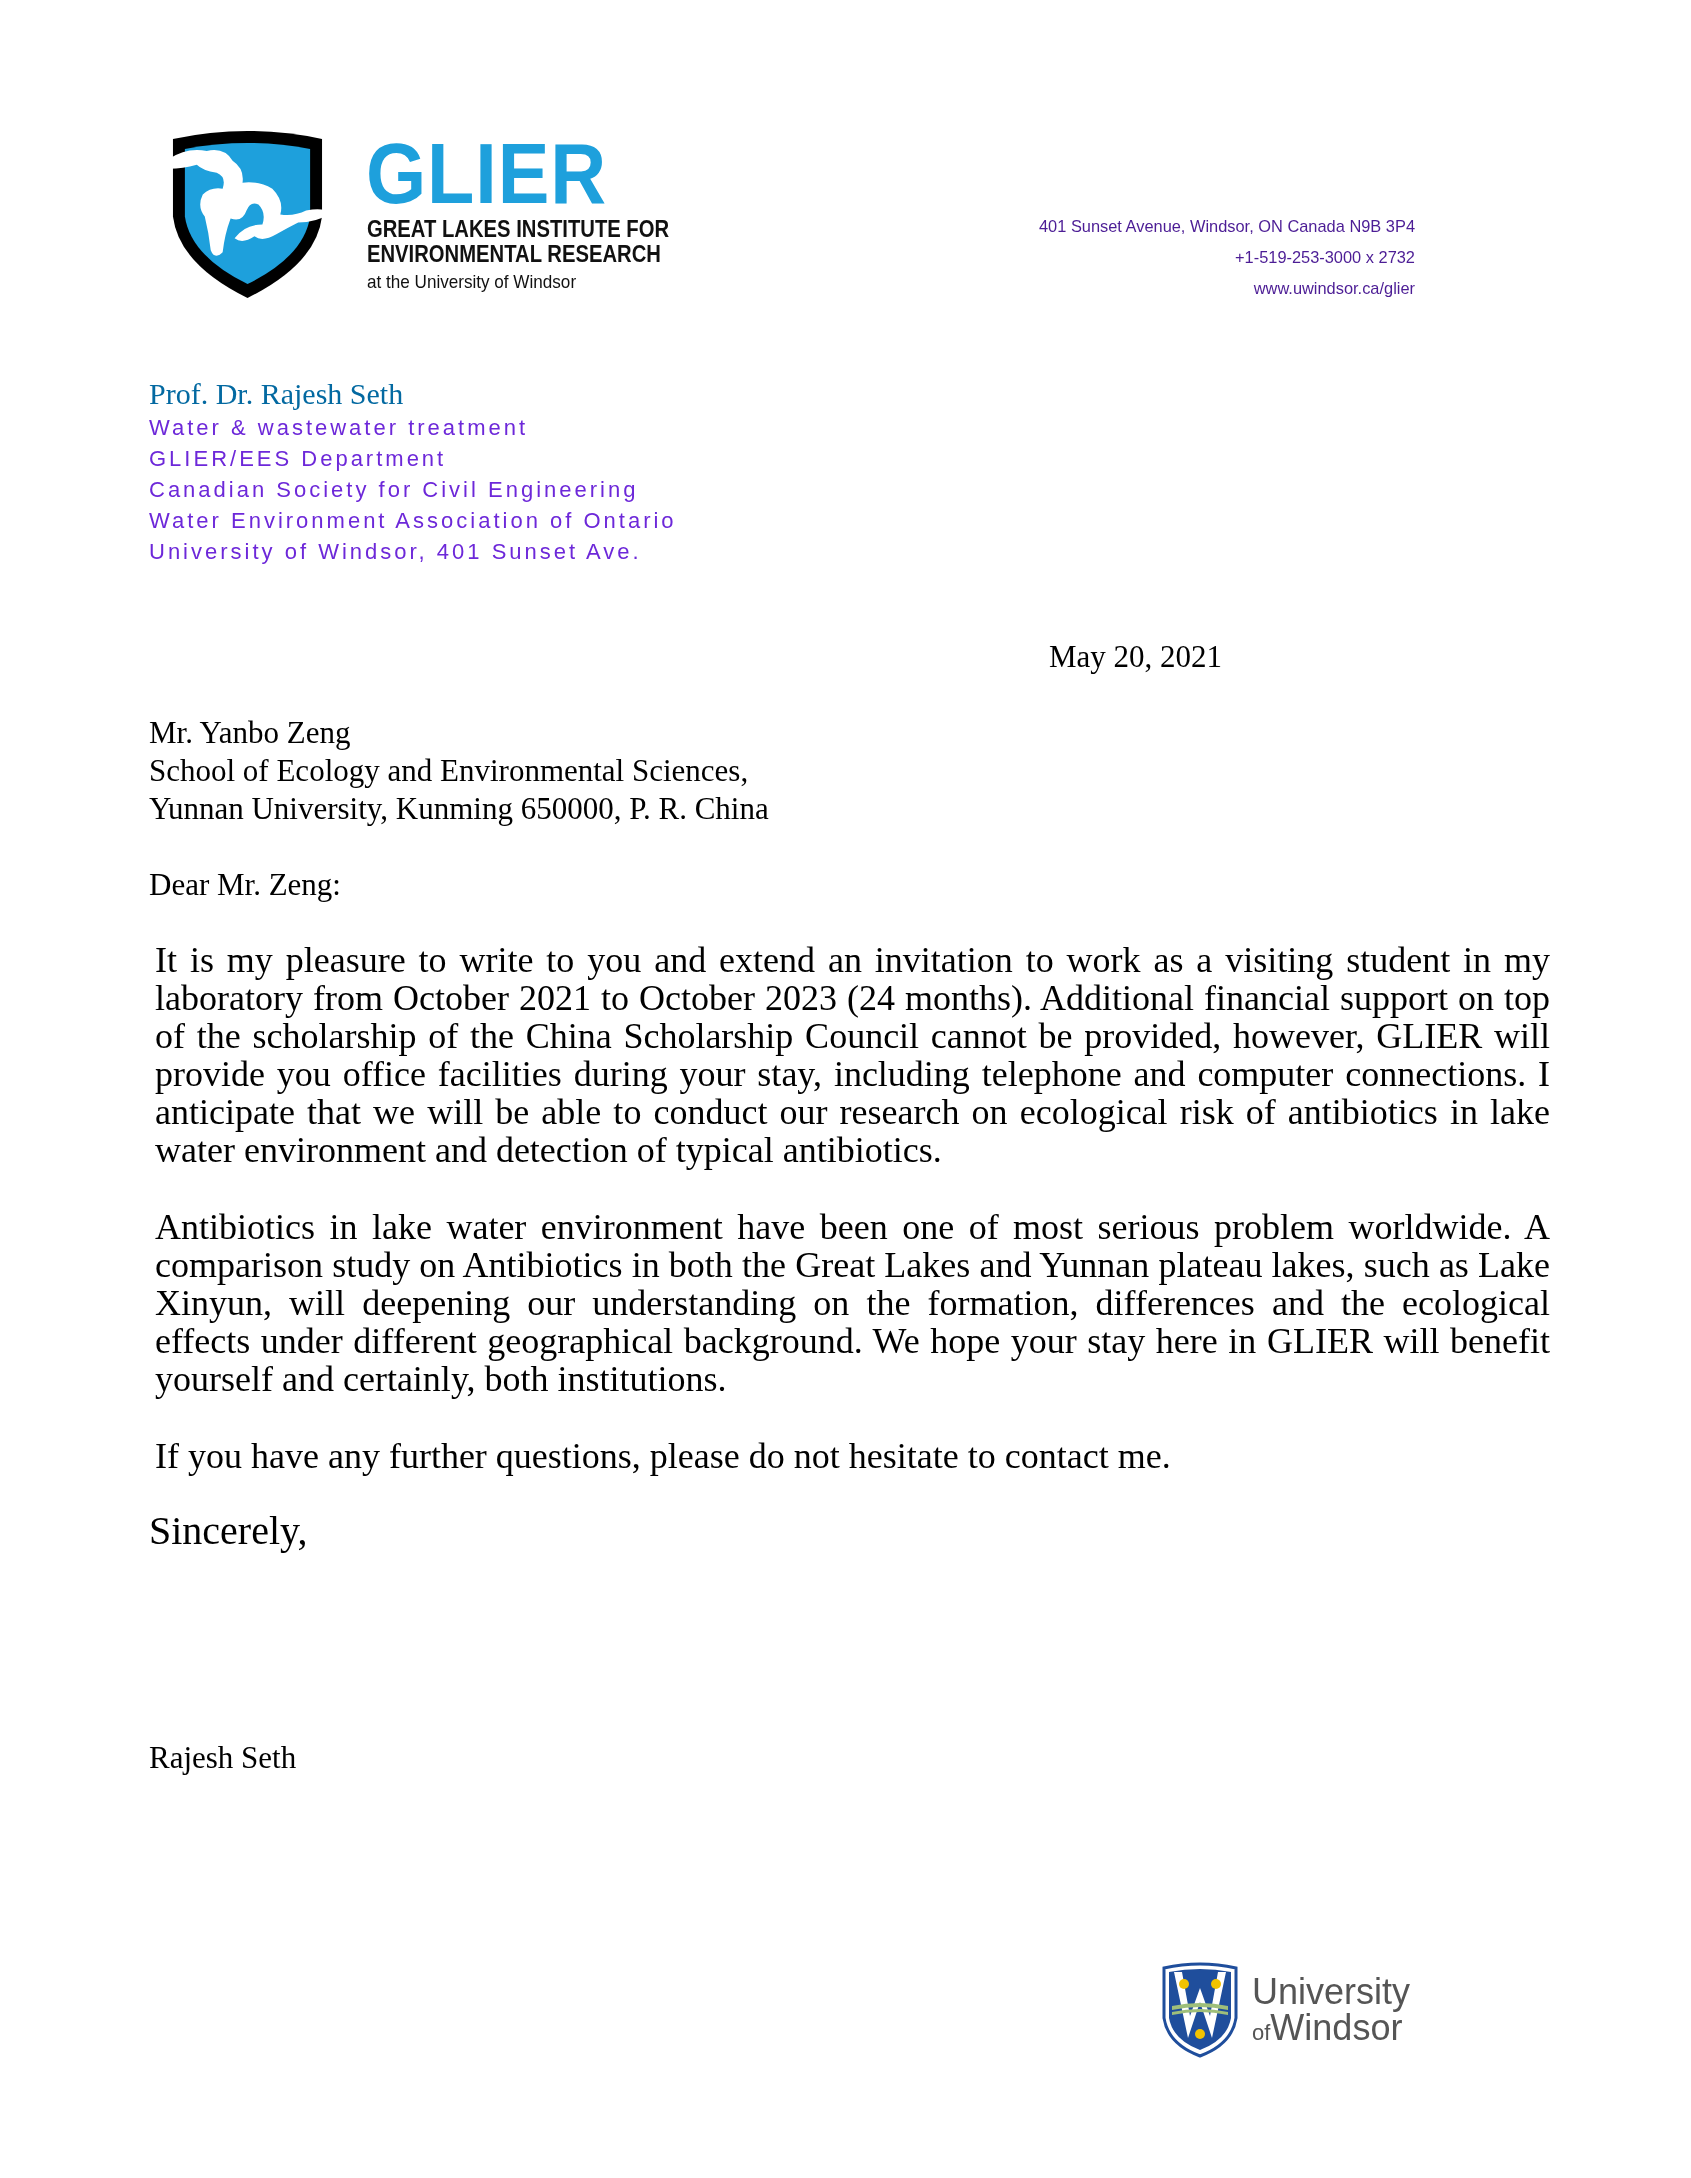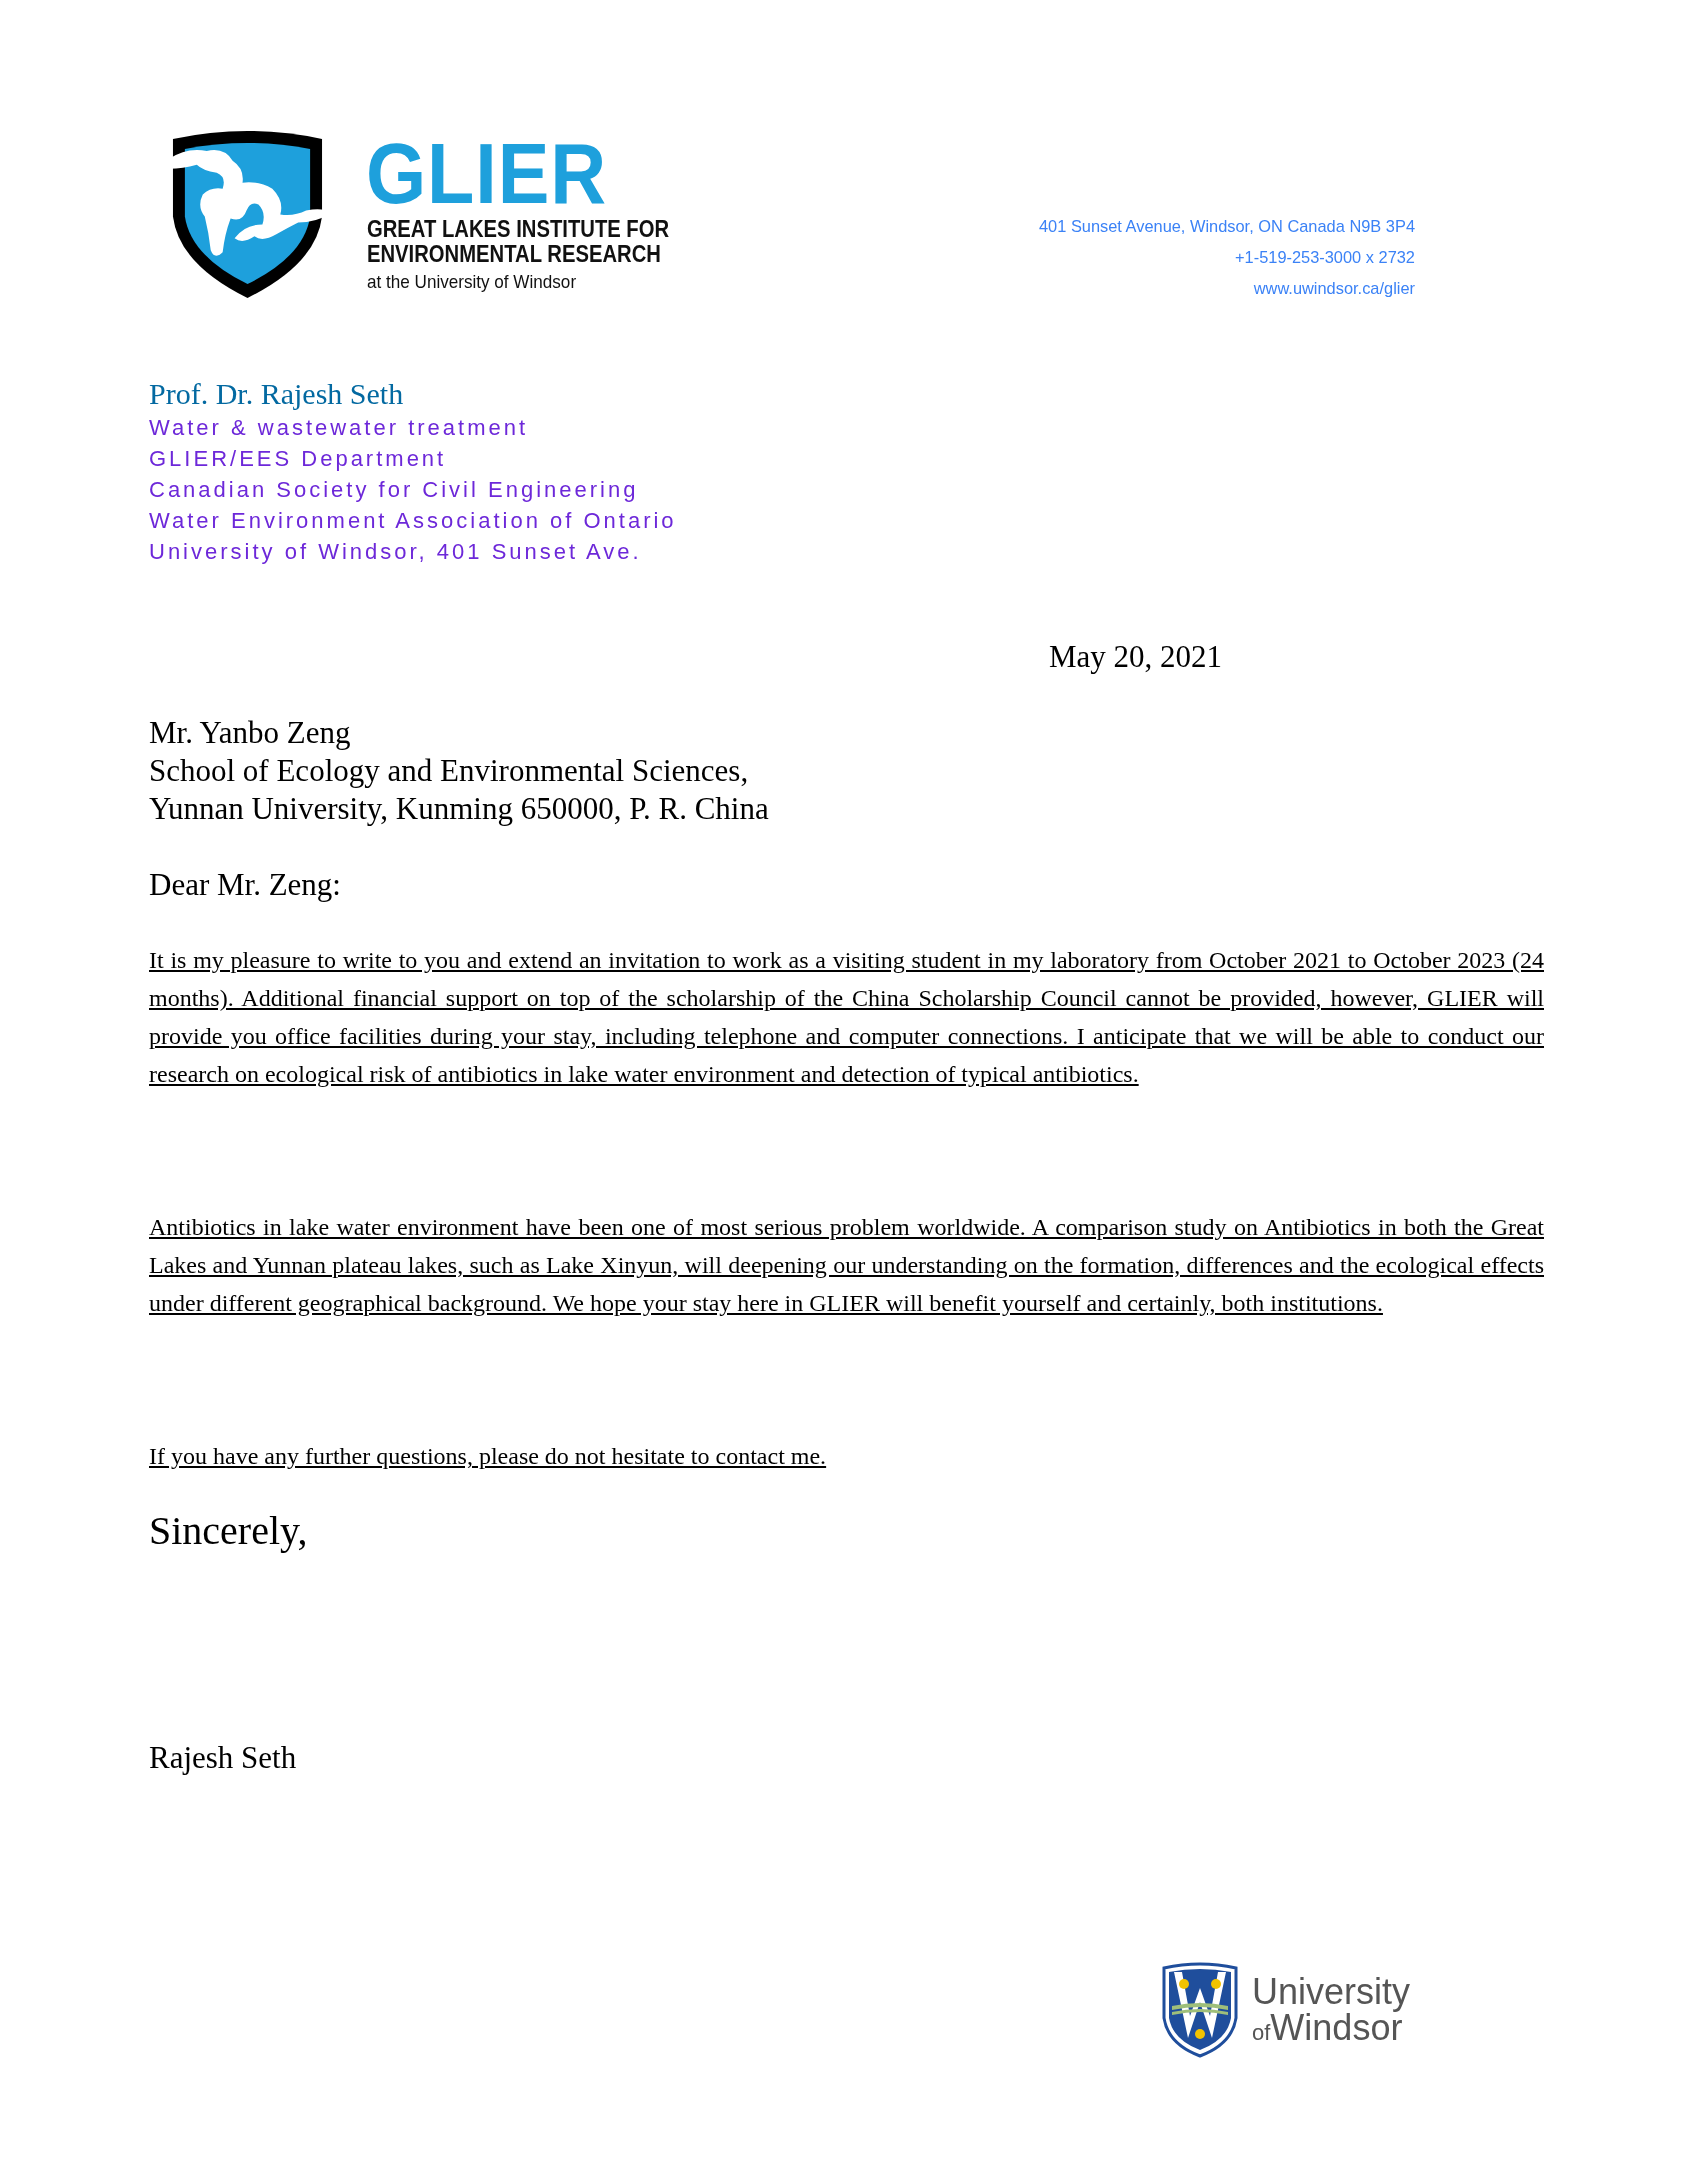--- a/index.html
+++ b/index.html
@@ -4,33 +4,33 @@
 <style>
   html, body { margin: 0; padding: 0; background: #ffffff; }
   body { width: 1692px; height: 2178px; position: relative; overflow: hidden; font-family: "Liberation Serif", serif; color: #000; }
 
   
   .glier-shield { position: absolute; left: 167px; top: 125px; width: 161px; height: 175px; }
   .glier-wordmark { position: absolute; left: 366px; top: 133px; font-family: "Liberation Sans", sans-serif; font-weight: 700; color: #1ea0dc; font-size: 86px; line-height: 80px; letter-spacing: 1px; transform: scaleX(0.9); transform-origin: left top; }
   .glier-name { position: absolute; left: 367px; top: 217px; font-family: "Liberation Sans", sans-serif; font-weight: 700; color: #111; font-size: 23px; line-height: 25px; transform: scaleX(0.88); transform-origin: left top; white-space: nowrap; }
   .glier-sub { position: absolute; left: 367px; top: 271px; font-family: "Liberation Sans", sans-serif; color: #111; font-size: 19px; line-height: 22px; transform: scaleX(0.9); transform-origin: left top; white-space: nowrap; }
 
-  .contact-block { position: absolute; right: 277px; top: 211px; text-align: right; font-family: "Liberation Sans", sans-serif; color: #3b82f6; font-size: 16.4px; line-height: 31px; white-space: nowrap; }
+  .contact-block { position: absolute; right: 277px; top: 211px; text-align: right; font-family: "Liberation Sans", sans-serif; color: #4c1d95; font-size: 16.4px; line-height: 31px; white-space: nowrap; }
 
   
   .sender { position: absolute; left: 149px; top: 376px; }
   .sender-name { font-family: "Liberation Serif", serif; font-size: 30px; line-height: 36px; color: #0369a1; }
   .sender-line { font-family: "Liberation Sans", sans-serif; font-size: 22px; line-height: 31px; color: #6d28d9; letter-spacing: 3px; font-weight: 300; white-space: nowrap; }
 
   .date { position: absolute; left: 1049px; top: 639px; font-size: 31px; line-height: 36px; }
 
   .recipient { position: absolute; left: 149px; top: 714px; font-size: 31px; line-height: 38px; }
   .salutation { position: absolute; left: 149px; top: 866px; font-size: 31px; line-height: 38px; }
 
-  .para { position: absolute; left: 149px; width: 1395px; font-size: 24px; line-height: 38px; text-align: justify; text-decoration: underline; }
+  .para { position: absolute; left: 155px; width: 1395px; font-size: 36px; line-height: 38px; text-align: justify; }
   .para1 { top: 941px; }
   .para2 { top: 1208px; }
   .para3 { top: 1437px; }
   .closing { position: absolute; left: 149px; top: 1512px; font-size: 40px; line-height: 38px; }
   .signature { position: absolute; left: 149px; top: 1739px; font-size: 31px; line-height: 38px; }
 
   
   .uw-shield { position: absolute; left: 1160px; top: 1962px; width: 80px; height: 96px; }
   .uw-word { position: absolute; left: 1252px; top: 1974px; font-family: "Liberation Sans", sans-serif; color: #555; font-size: 36px; line-height: 36px; white-space: nowrap; }
   .uw-word .of { font-size: 22px; }

